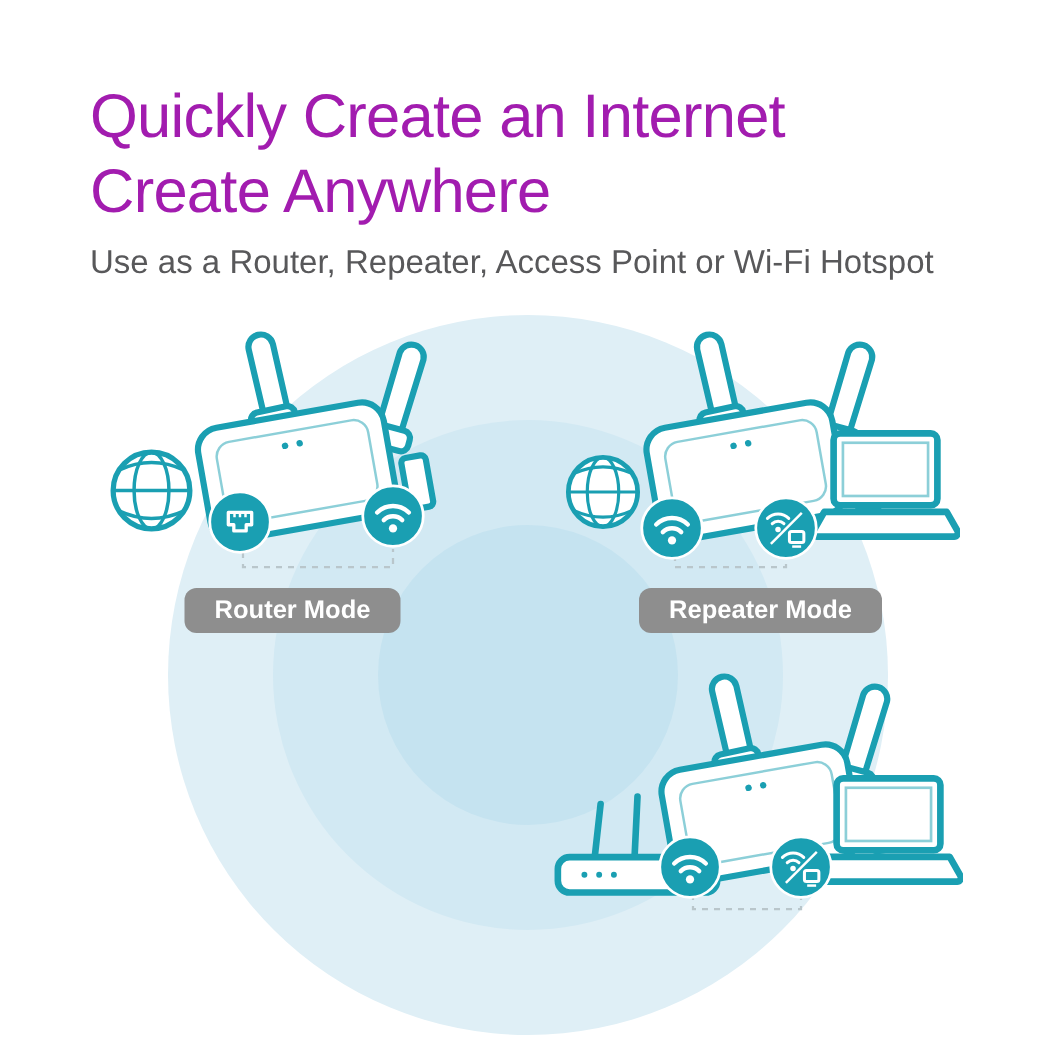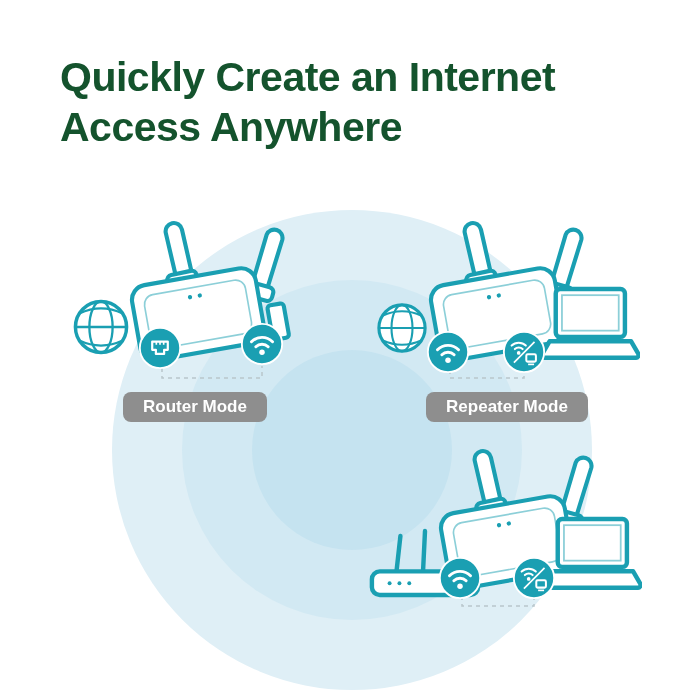--- a/index.html
+++ b/index.html
@@ -6,21 +6,21 @@
   html,body { background:#ffffff; }
   body { font-family:"Liberation Sans", sans-serif; }
   .page { position:relative; width:700px; height:700px; background:#ffffff; overflow:hidden; }
 
   .bg-circle { position:absolute; border-radius:50%; }
   .bg-outer { left:112px; top:210px; width:480px; height:480px; background:#dfeff6; }
   .bg-mid   { left:182px; top:280px; width:340px; height:340px; background:#d2e9f3; }
   .bg-inner { left:252px; top:350px; width:200px; height:200px; background:#c5e3f0; }
 
   .header { position:absolute; left:60px; top:52px; width:610px; }
-  .title-line { font-size:41px; font-weight:700; color:#14532d; line-height:1.22; letter-spacing:-0.5px; }
+  .title-line { font-size:41px; font-weight:400; color:#a21caf; line-height:1.22; letter-spacing:-0.5px; }
   .subtitle { margin-top:10px; font-size:22px; color:#58585a; }
 
   .mode { position:absolute; width:290px; display:flex; flex-direction:column; align-items:center; }
   .mode svg.scene { width:290px; height:180px; display:block; overflow:visible; }
   #mode-router   { left:50px;  top:210px; }
   #mode-repeater { left:362px; top:210px; }
   #mode-ap       { left:50px;  top:438px; }
   #mode-hotspot  { left:362px; top:438px; }
 
   .pill { margin-top:2px; background:#8e8e8e; color:#ffffff; font-weight:700;
@@ -113,21 +113,22 @@
 </svg>
 
 <div class="page">
 
   <div class="bg-circle bg-outer"></div>
   <div class="bg-circle bg-mid"></div>
   <div class="bg-circle bg-inner"></div>
 
   <div class="header">
     <div class="title-line">Quickly Create an Internet</div>
-    <div class="title-line">Access Anywhere</div>
+    <div class="title-line">Create Anywhere</div>
+    <div class="subtitle">Use as a Router, Repeater, Access Point or Wi-Fi Hotspot</div>
   </div>
 
   <div class="mode" id="mode-router">
     <svg class="scene" viewBox="0 0 290 180">
       <path class="dash" d="M112 158 v10 h100 v-12"></path>
       <use href="#sym-travel-router" x="58" y="0" width="190" height="157"></use>
       <use href="#sym-globe" x="20" y="86" width="62" height="62"></use>
       <use href="#sym-eth-badge" x="88" y="116" width="44" height="44"></use>
       <use href="#sym-wifi-badge" x="190" y="112" width="44" height="44"></use>
     </svg>

